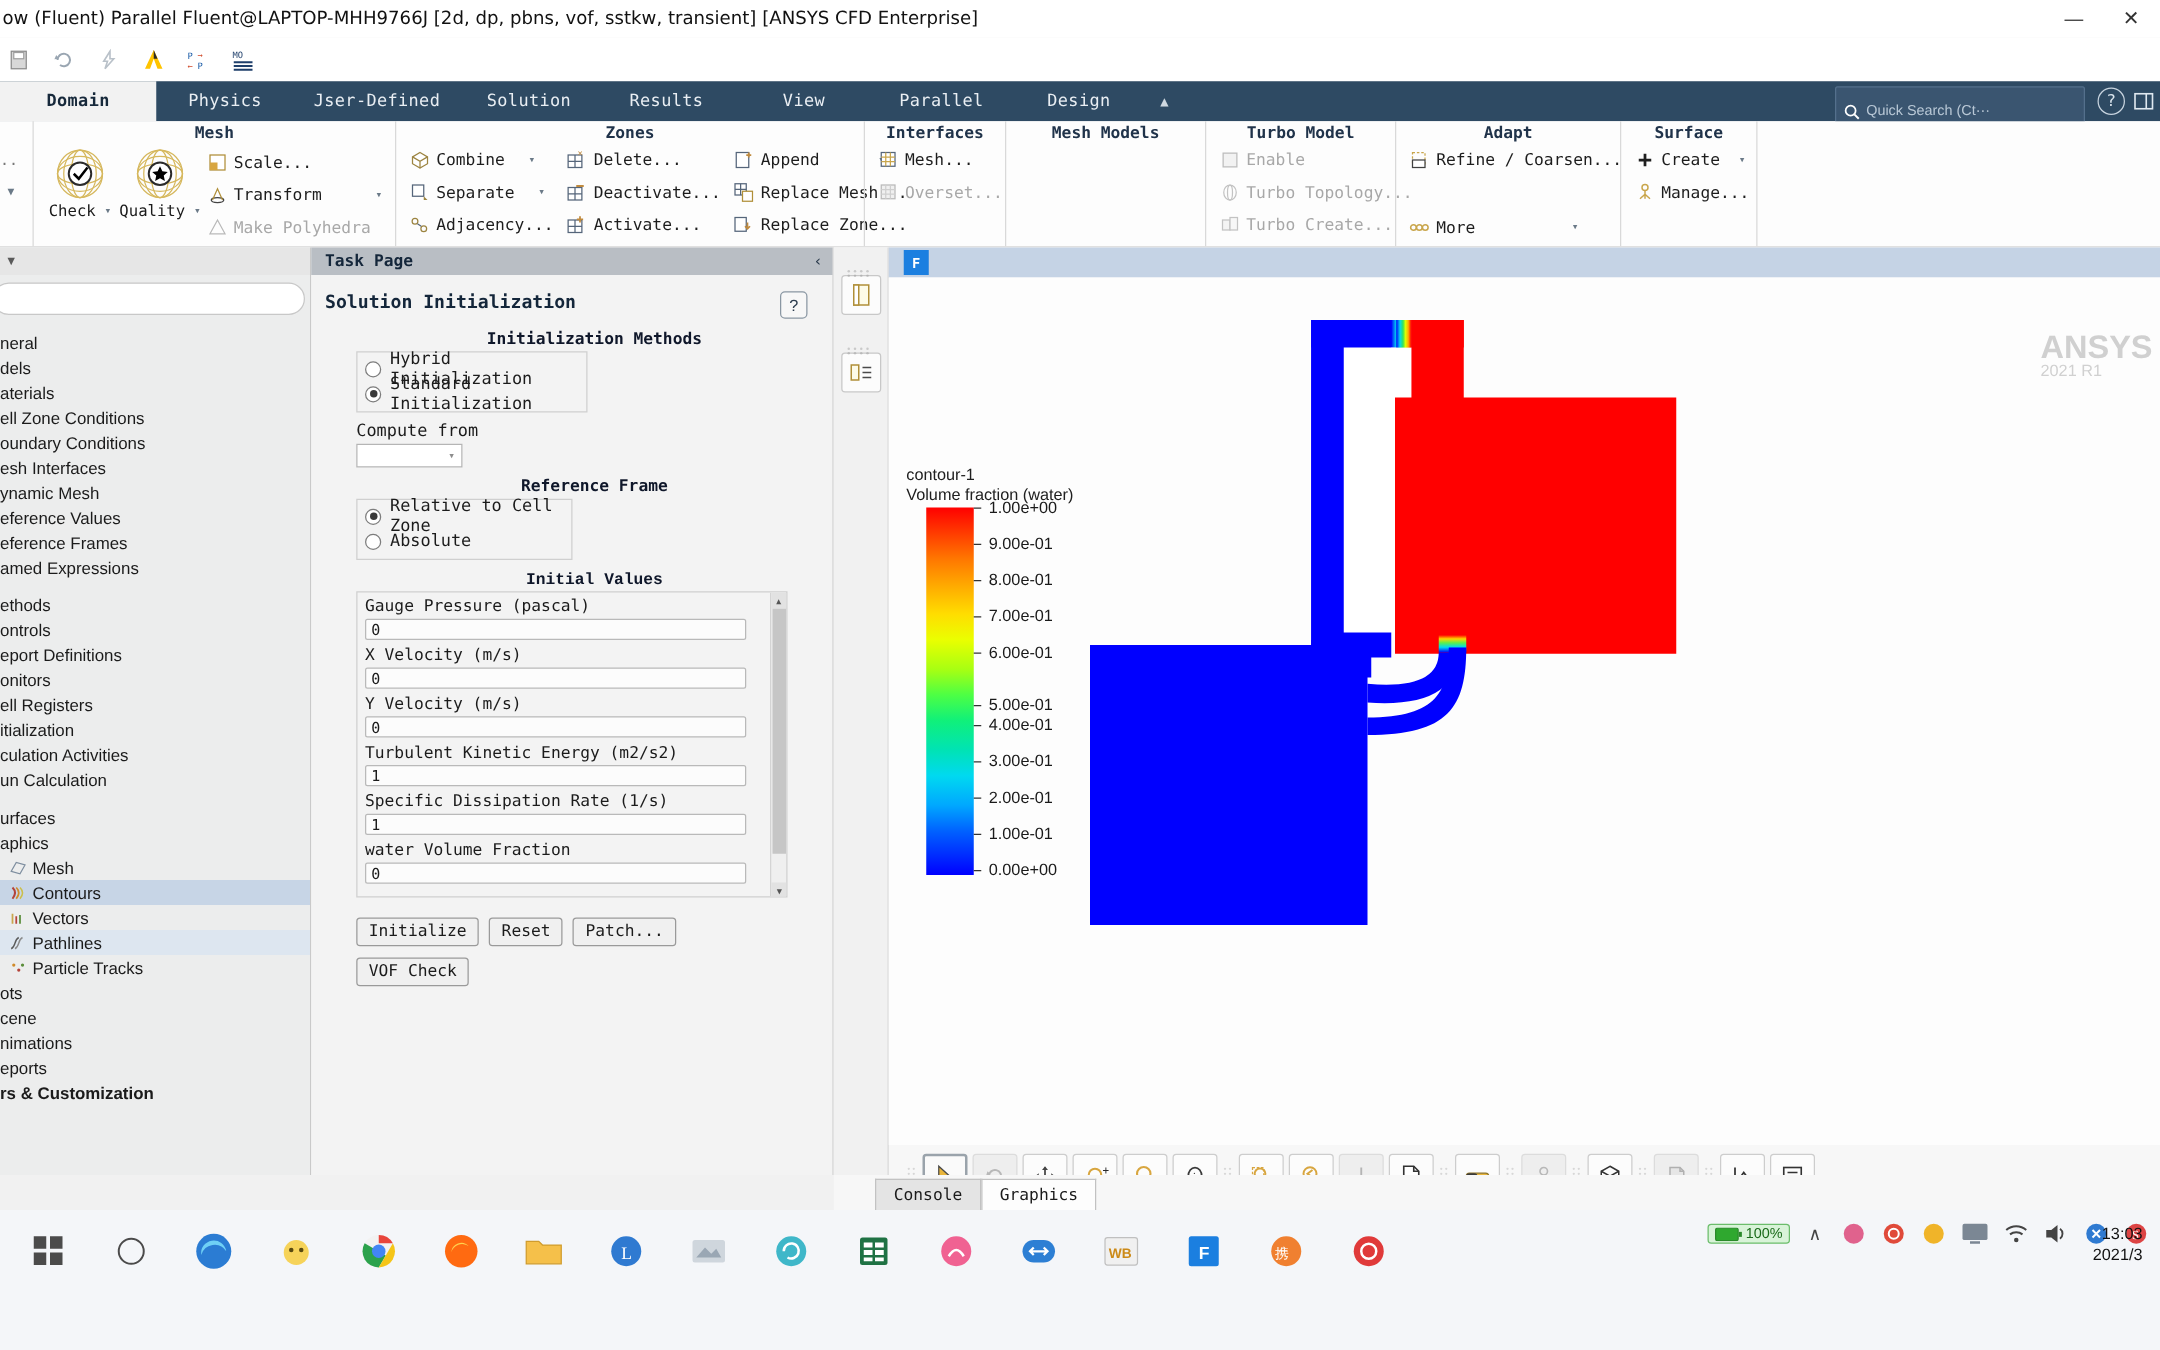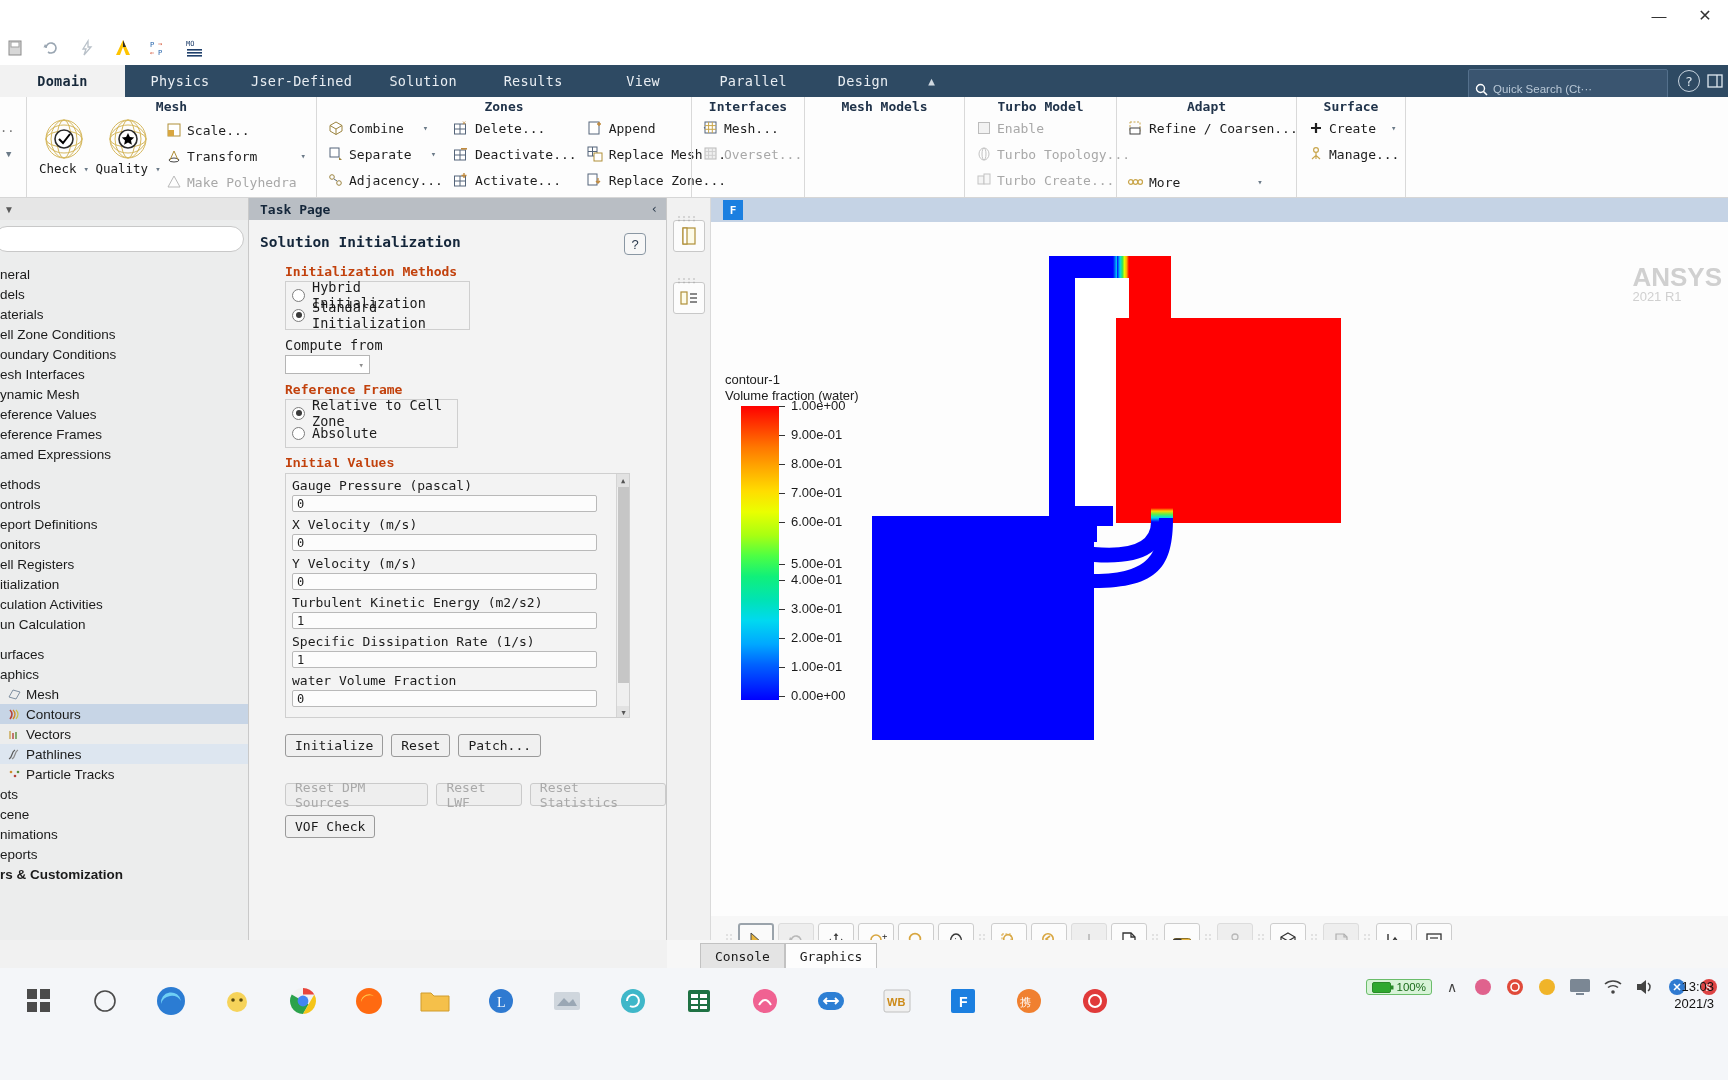--- a/index.html
+++ b/index.html
@@ -123,21 +123,21 @@
     padding-left:11px; justify-content:space-between;
   }
   .tk-head .chev{ padding-right:8px; color:#2b3b4d; font-size:12px; font-weight:normal;}
   .tk-body{ padding:14px 0 0 11px; font-family:"DejaVu Sans Mono", monospace; }
   .tk-title{ font-size:14.5px; font-weight:bold; color:#14263a; margin-bottom:14px; }
   .helpbtn{
     position:absolute; right:20px; top:35px; width:22px;height:22px;border:1.3px solid #8a97a3;
     border-radius:4px; background:#f7f7f7; display:flex;align-items:center;justify-content:center;
     font-size:13px; color:#2b3b4d;
   }
-  .grp-lbl{ font-size:13px; font-weight:bold; color:#c2410c; margin:0 0 2px 25px;}
+  .grp-lbl{ font-size:13px; font-weight:bold; color:#0f172a; margin:0 0 2px 25px;text-align:center;}
   .boxgrp{ margin-left:25px; border:1px solid #cfcfcf; background:#f3f3f3; padding:3px 10px 4px 6px; display:inline-block;}
   .radio-row{ display:flex; align-items:center; gap:7px; height:20px; font-size:13.5px; color:#1b1b1b;}
   .radio{ width:13px;height:13px;border:1.3px solid #7d7d7d;border-radius:50%;background:#fff;
           display:flex;align-items:center;justify-content:center;flex:0 0 13px;}
   .radio .dot{ width:6px;height:6px;border-radius:50%;background:#3a3a3a;}
   .plainlbl{ font-size:13.5px; color:#1b1b1b; margin:7px 0 2px 25px;}
   .combo{ margin-left:25px; width:85px;height:19px;background:#fff;border:1px solid #b5b5b5;
           display:flex;align-items:center;justify-content:flex-end;padding-right:5px;}
   .combo .car{ color:#8d8d8d; font-size:9px;}
   .ivbox{
@@ -236,20 +236,21 @@
             border-radius:3px; padding:1px 5px; font-size:11.5px; color:#1a6b1a;}
   .clock{ position:absolute; right:14px; top:10px; text-align:right;
           font-family:"Liberation Sans",sans-serif; font-size:13px; color:#111; line-height:17px;}
 </style>
 </head>
 <body>
 
 <div class="app">
 
   <div class="titlebar">
+    <span class="ttl">ow (Fluent) Parallel Fluent@LAPTOP-MHH9766J  [2d, dp, pbns, vof, sstkw, transient] [ANSYS CFD Enterprise]</span>
     <div class="win-btns">
       <div class="win-btn">—</div>
       <div class="win-btn close">✕</div>
     </div>
   </div>
 
   <div class="qat">
     <span class="qat-ic">
       <svg width="18" height="18" viewBox="0 0 18 18">
           <rect x="3" y="2" width="12" height="14" fill="#d8d8d8" stroke="#8b8b8b"></rect>
@@ -820,25 +821,20 @@
           <div class="sc-dn" style="position:absolute;bottom:0;width:13px;">▼</div>
         </div>
       </div>
 
       <div class="btnrow top">
         <div class="btn">Initialize</div>
         <div class="btn">Reset</div>
         <div class="btn">Patch...</div>
       </div>
 
-      <div class="btnrow mid">
-        <div class="btn disabled">Reset DPM Sources</div>
-        <div class="btn disabled">Reset LWF</div>
-        <div class="btn disabled">Reset Statistics</div>
-      </div>
 
       <div class="btnrow low">
         <div class="btn">VOF Check</div>
       </div>
     </div>
   </div>
 
   <div class="gfx">
 
     <div class="gfx-leftbar">

